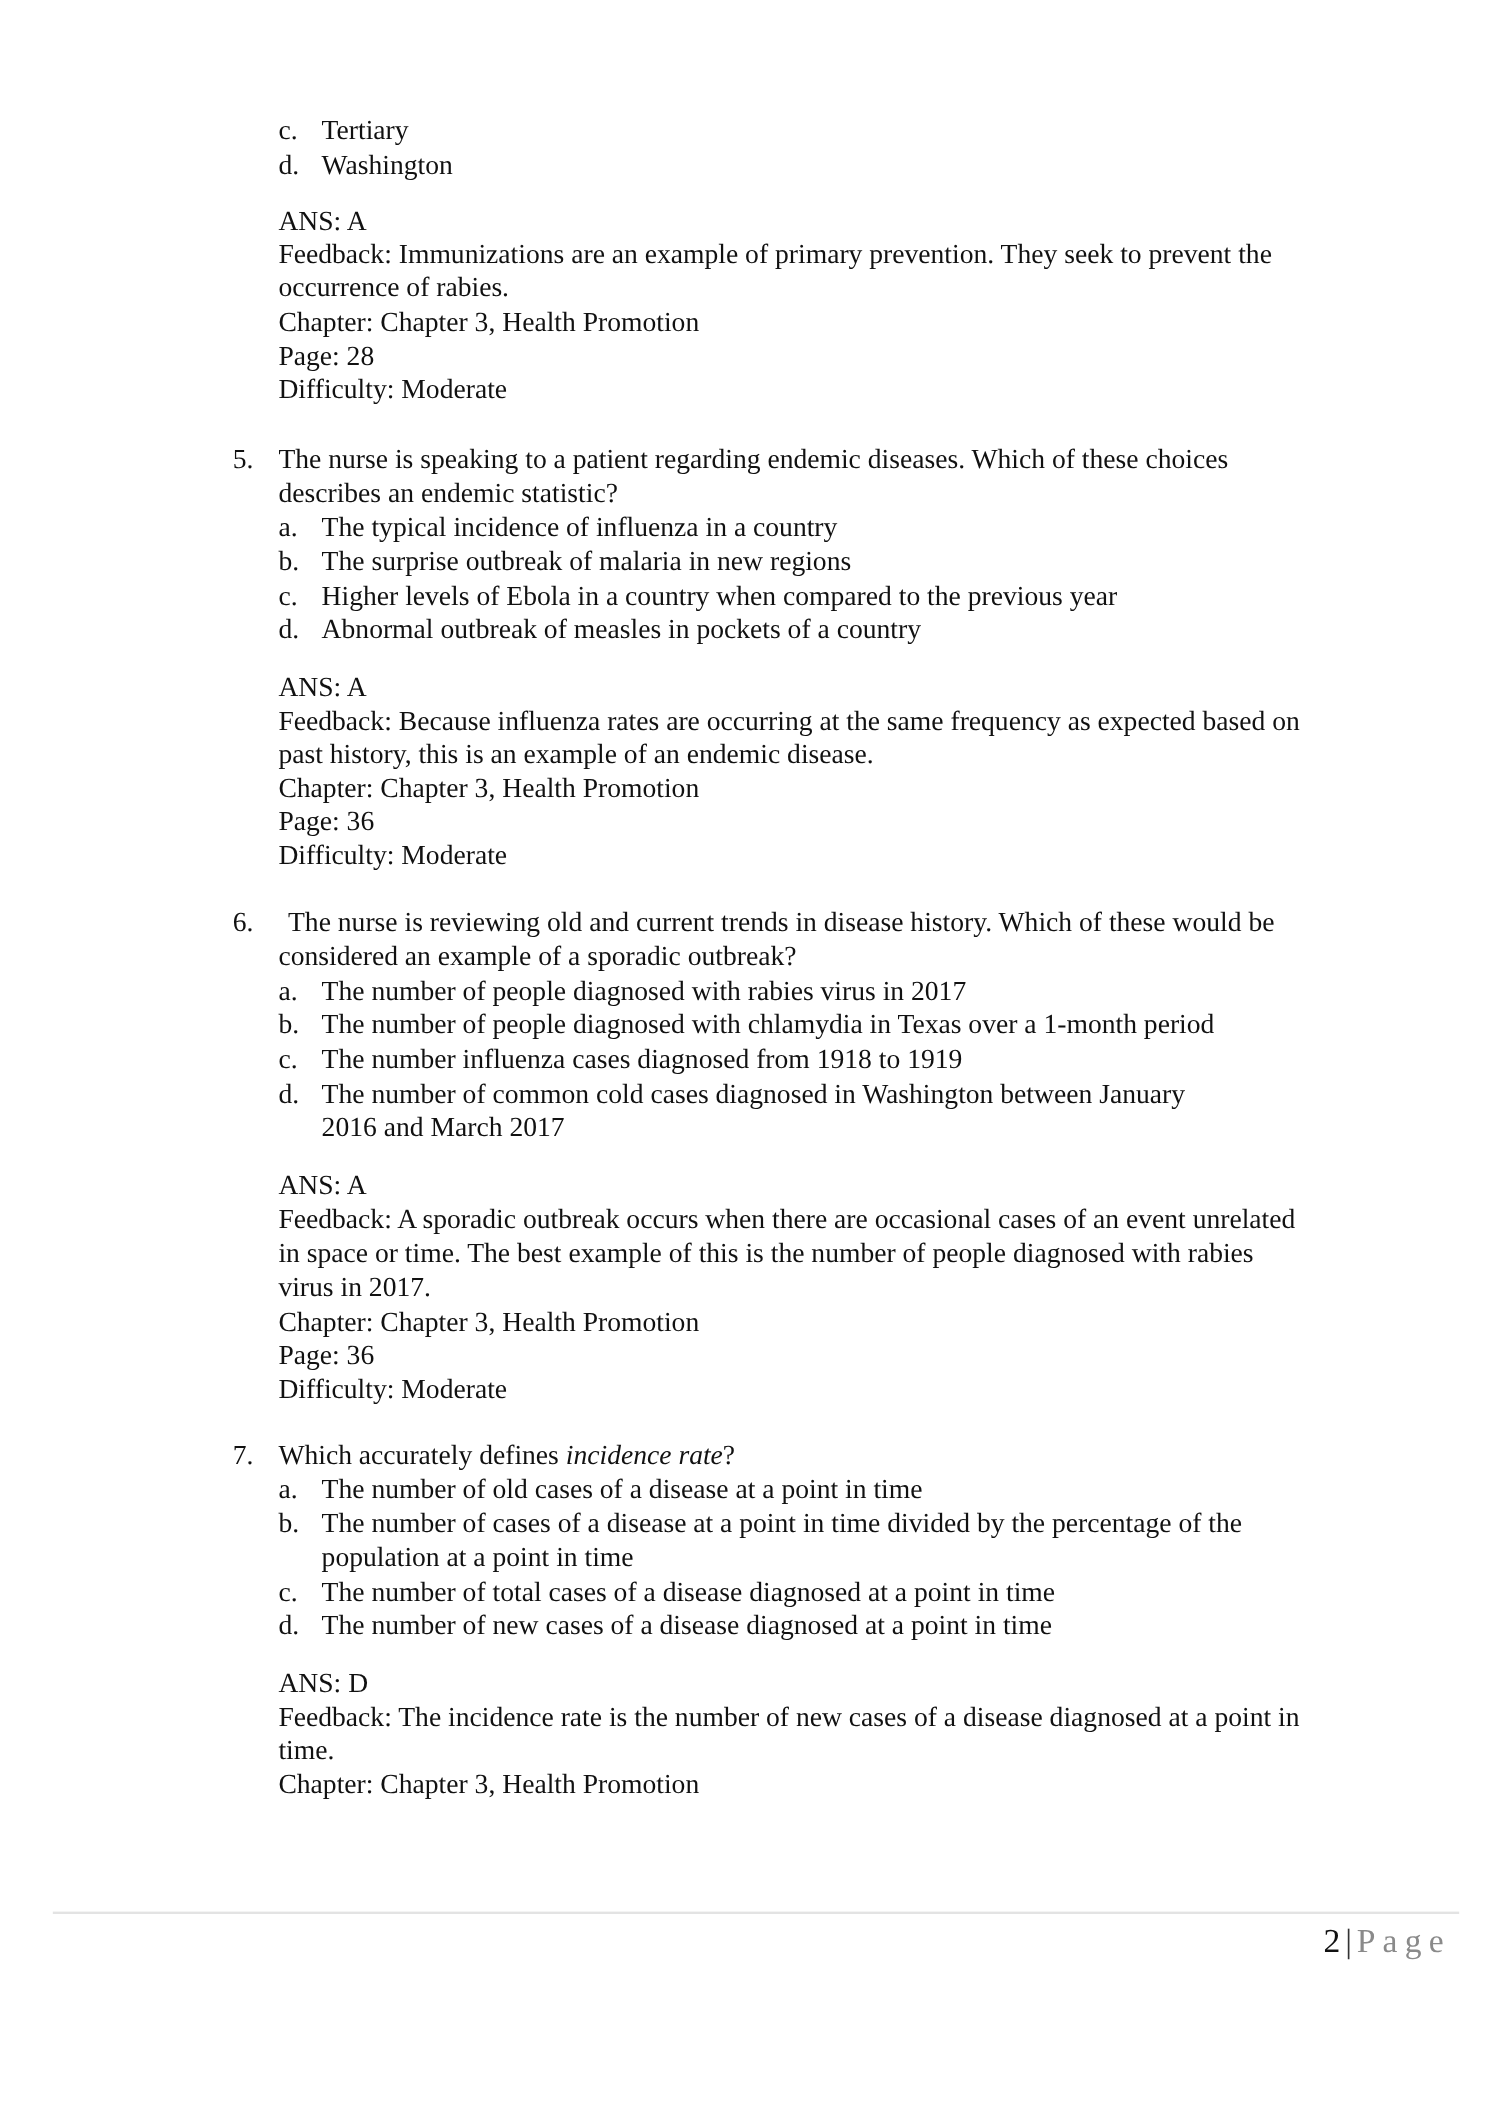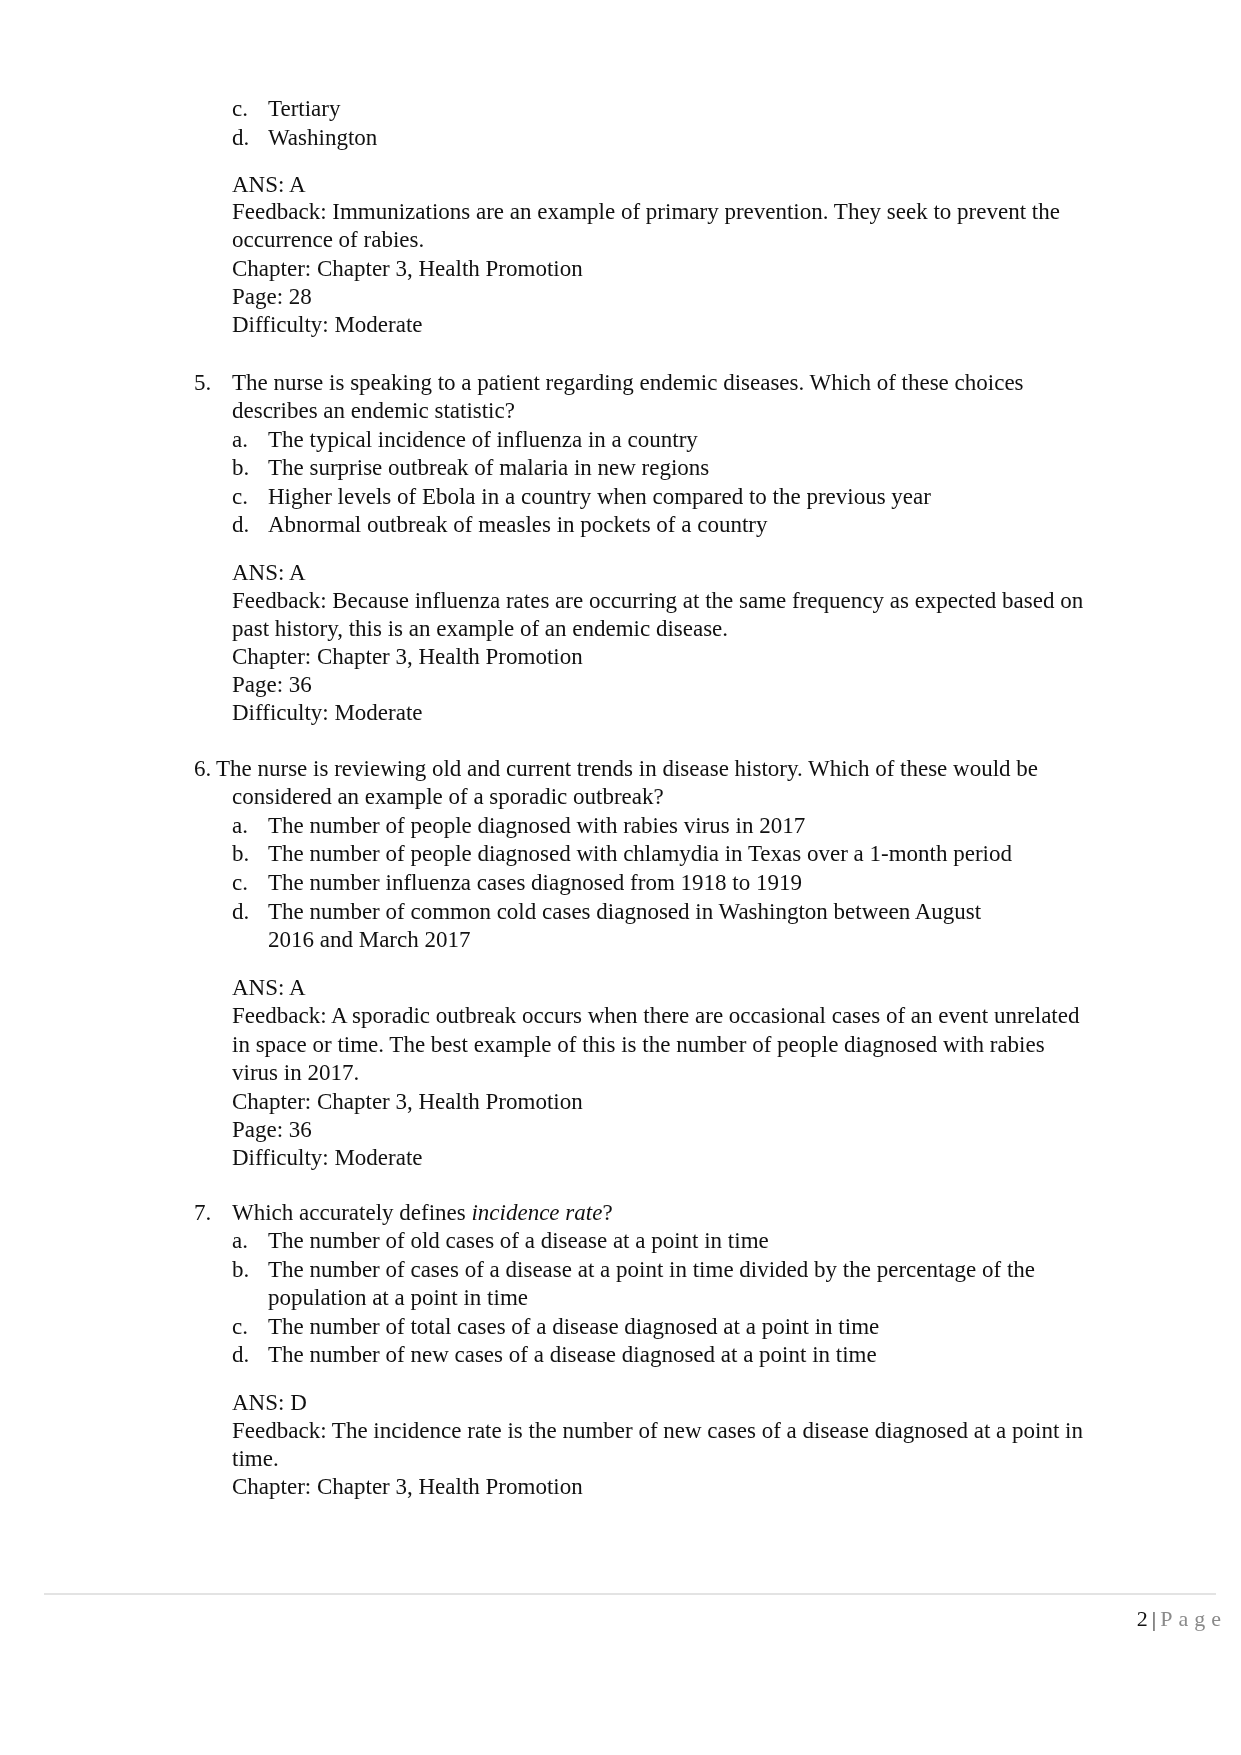--- a/index.html
+++ b/index.html
@@ -10,21 +10,21 @@
       font-size: 23px;
       line-height: 26px;
     }
     .page { position: absolute; left: 0; top: 0; width: 1241px; height: 1755px; }
     .line { position: absolute; white-space: nowrap; }
     .footer-rule {
       position: absolute; left: 44px; top: 1593px; width: 1172px; height: 0;
       border-top: 2px solid #e3e3e3;
     }
     .page-num {
-      position: absolute; top: 1606px; right: 14px; font-size: 22px; line-height: 26px;
+      position: absolute; top: 1606px; right: 32px; font-size: 28px; line-height: 26px;
       white-space: nowrap;
       margin-left: 28px;
     }
     .page-num .num { color: #111; }
     .page-num .sep { color: #333; margin: 0 4px 0 4px; }
     .page-num .lbl { color: #8a8a8a; letter-spacing: 6px; }
     i { }
   </style>
 </head>
 <body>
@@ -62,31 +62,31 @@
     <span class="line" style="left:232px;top:560px">ANS:  A</span>
     <span class="line" style="left:232px;top:588px">Feedback: Because influenza rates are occurring at the same frequency as expected based on</span>
     <span class="line" style="left:232px;top:616px">past history, this is an example of an endemic disease.</span>
     <span class="line" style="left:232px;top:644px">Chapter: Chapter 3, Health Promotion</span>
     <span class="line" style="left:232px;top:672px">Page: 36</span>
     <span class="line" style="left:232px;top:700px">Difficulty: Moderate</span>
   </div>
 
   <div>
     <span class="line" style="left:194px;top:756px">6.</span>
-    <span class="line" style="left:216px;top:756px">The nurse is reviewing old and current trends in disease history. Which of these would be</span>
+    <span class="line" style="left:240px;top:756px">The nurse is reviewing old and current trends in disease history. Which of these would be</span>
     <span class="line" style="left:232px;top:784px">considered an example of a sporadic outbreak?</span>
 
     <span class="line" style="left:232px;top:813px">a.</span>
     <span class="line" style="left:268px;top:813px">The number of people diagnosed with rabies virus in 2017</span>
     <span class="line" style="left:232px;top:841px">b.</span>
     <span class="line" style="left:268px;top:841px">The number of people diagnosed with chlamydia in Texas over a 1-month period</span>
     <span class="line" style="left:232px;top:870px">c.</span>
     <span class="line" style="left:268px;top:870px">The number influenza cases diagnosed from 1918 to 1919</span>
     <span class="line" style="left:232px;top:899px">d.</span>
-    <span class="line" style="left:268px;top:899px">The number of common cold cases diagnosed in Washington between August</span>
+    <span class="line" style="left:268px;top:899px">The number of common cold cases diagnosed in Washington between January</span>
     <span class="line" style="left:268px;top:927px">2016 and March 2017</span>
 
     <span class="line" style="left:232px;top:975px">ANS:  A</span>
     <span class="line" style="left:232px;top:1003px">Feedback: A sporadic outbreak occurs when there are occasional cases of an event unrelated</span>
     <span class="line" style="left:232px;top:1032px">in space or time. The best example of this is the number of people diagnosed with rabies</span>
     <span class="line" style="left:232px;top:1060px">virus in 2017.</span>
     <span class="line" style="left:232px;top:1089px">Chapter: Chapter 3, Health Promotion</span>
     <span class="line" style="left:232px;top:1117px">Page: 36</span>
     <span class="line" style="left:232px;top:1145px">Difficulty: Moderate</span>
   </div>

